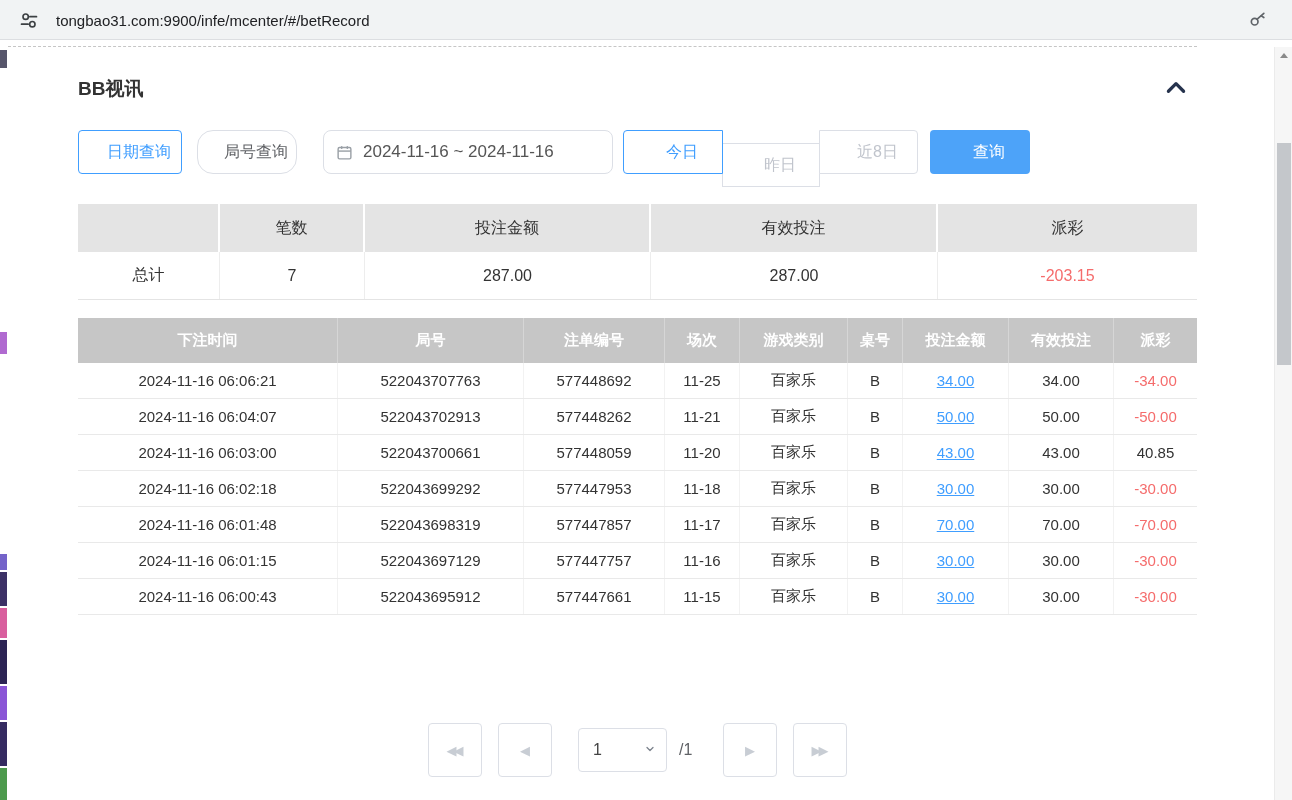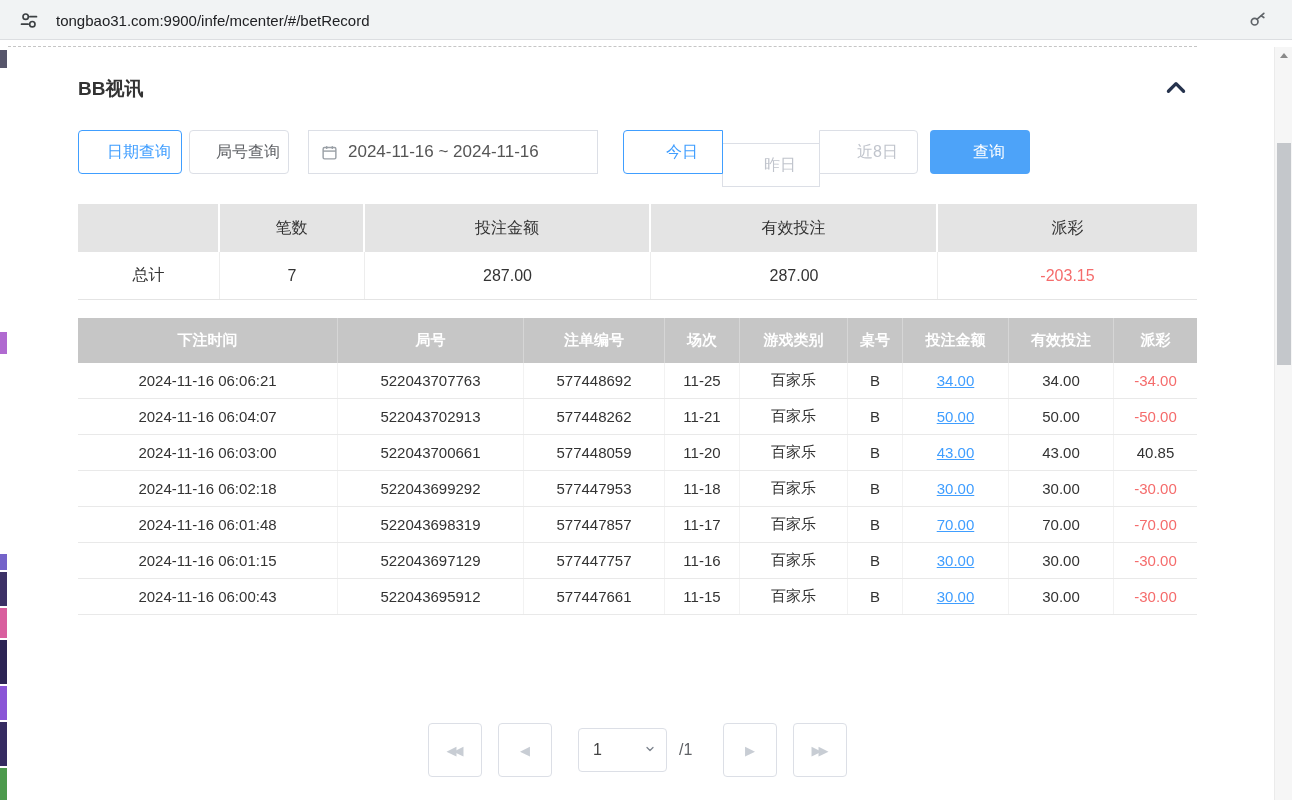--- a/index.html
+++ b/index.html
@@ -33,29 +33,29 @@
   .collapse-btn { position: absolute; left: 1160px; top: 72px; width: 32px; height: 32px;
     display: flex; align-items: center; justify-content: center; cursor: pointer; }
 
   
   .btn {
     position: absolute; top: 130px; height: 44px; border: 1px solid #dcdfe6; border-radius: 4px;
     background: #fff; display: flex; align-items: center; justify-content: center;
     font-size: 16px; color: #606266; cursor: pointer; padding-left: 18px;
   }
   .btn-date { left: 78px; width: 104px; border-color: #409EFF; color: #409EFF; }
-  .btn-round { left: 189px; width: 100px; }
+  .btn-round { left: 197px; width: 100px; border-radius: 16px; }
   .btn-today { left: 623px; width: 100px; border-color: #409EFF; color: #409EFF; border-radius: 4px 0 0 4px; z-index: 2; }
   .btn-yday  { left: 722px; width: 98px;  color: #c0c4cc; border-radius: 0; margin-top: 13px; }
   .btn-8day  { left: 819px; width: 99px;  color: #c0c4cc; border-radius: 0 4px 4px 0; }
   .btn-search { left: 930px; width: 100px; background: #4da3f9; border: none; color: #fff; }
 
   .date-input {
-    position: absolute; left: 308px; top: 130px; width: 290px; height: 44px;
-    border: 1px solid #dcdfe6; border-radius: 0; background: #fff;
+    position: absolute; left: 323px; top: 130px; width: 290px; height: 44px;
+    border: 1px solid #dcdfe6; border-radius: 8px; background: #fff;
     display: flex; align-items: center; padding: 0 12px; cursor: pointer;
   }
   .date-input .cal { flex: 0 0 auto; margin-right: 10px; display: flex; }
   .date-input .date-text { font-size: 17px; color: #555; white-space: nowrap; }
 
   
   .summary-head {
     position: absolute; left: 78px; top: 204px; width: 1040px; height: 48px;
     display: grid; grid-template-columns: 142px 145px 286px 287px 259px;
   }

